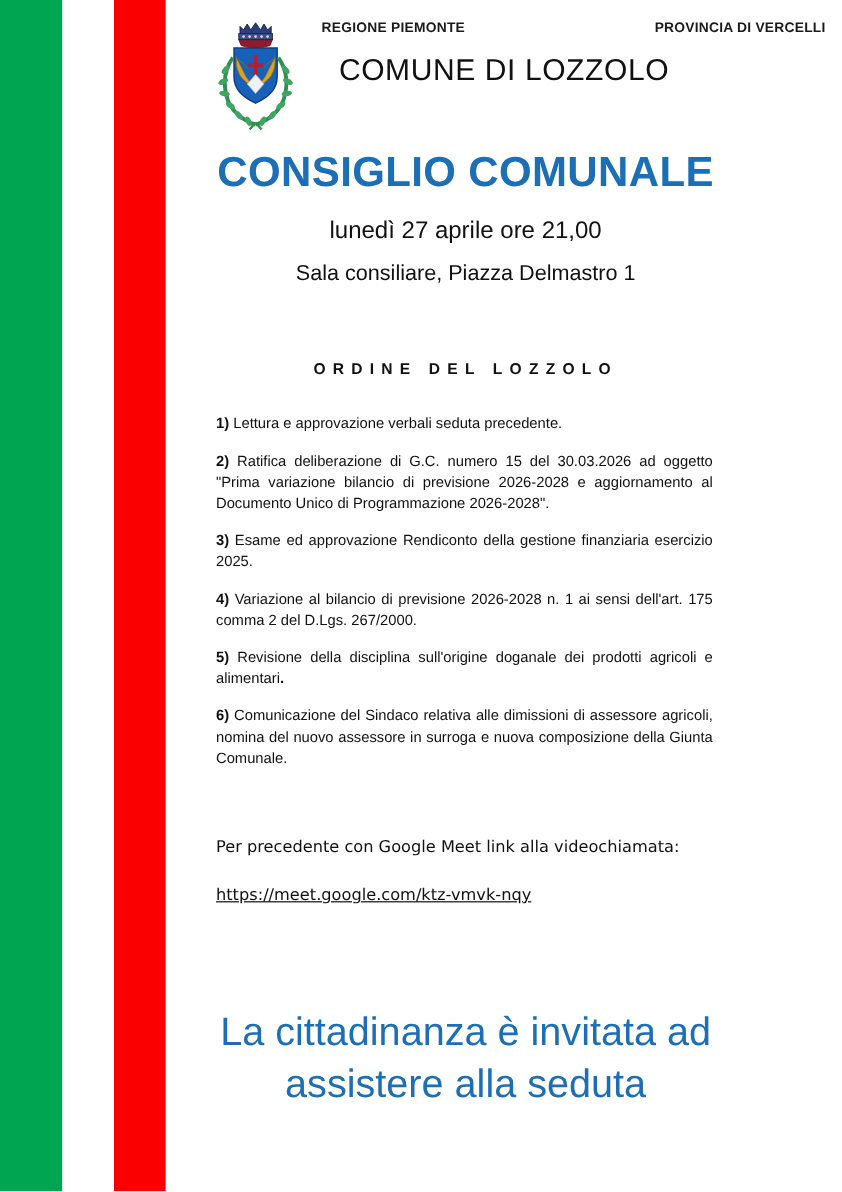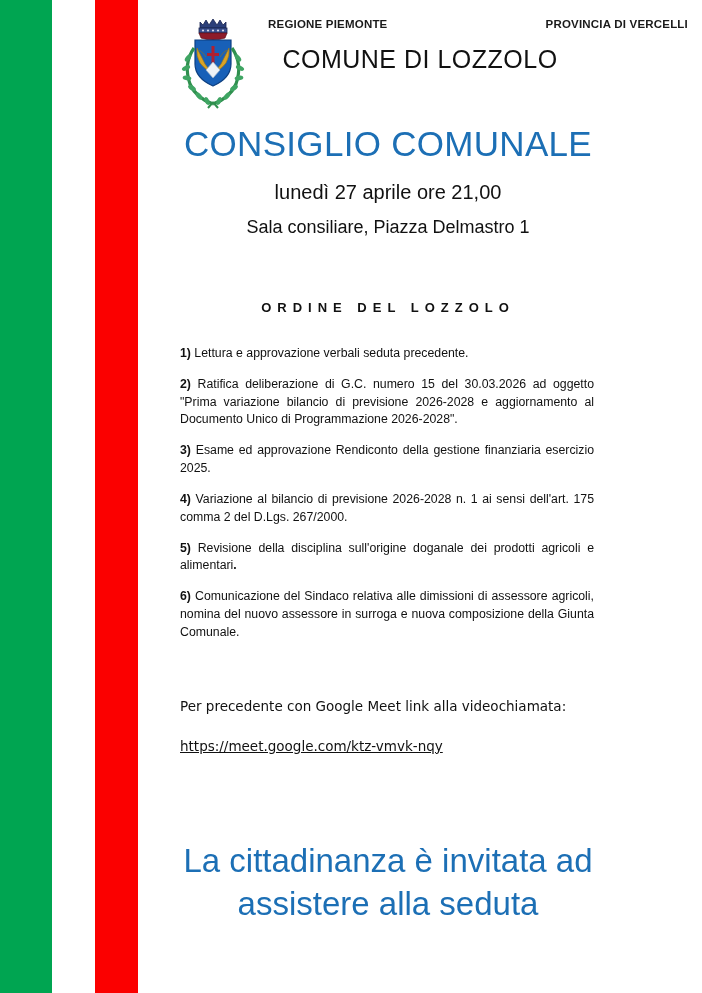--- a/index.html
+++ b/index.html
@@ -75,21 +75,21 @@
     font-size: 25px;
     letter-spacing: 0.5px;
     color: #111111;
   }
 
   
   .main-title {
     margin-top: 6px;
     text-align: center;
     font-size: 35px;
-    font-weight: normal;
+    font-weight: bold;
     color: #1c6fb5;
     letter-spacing: 0.3px;
   }
   .meeting-datetime {
     margin-top: 17px;
     text-align: center;
     font-size: 20px;
     font-weight: normal;
     color: #111111;
   }

